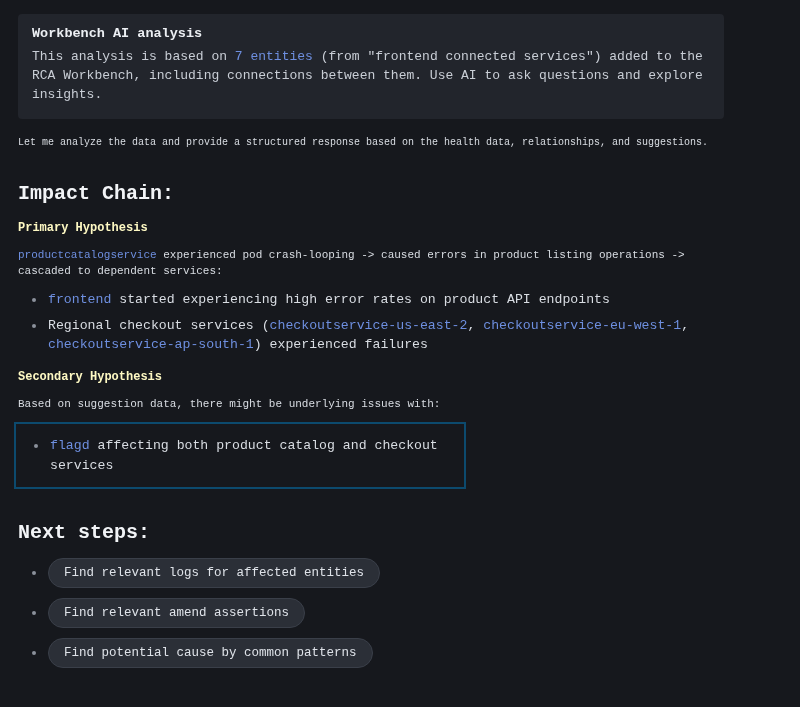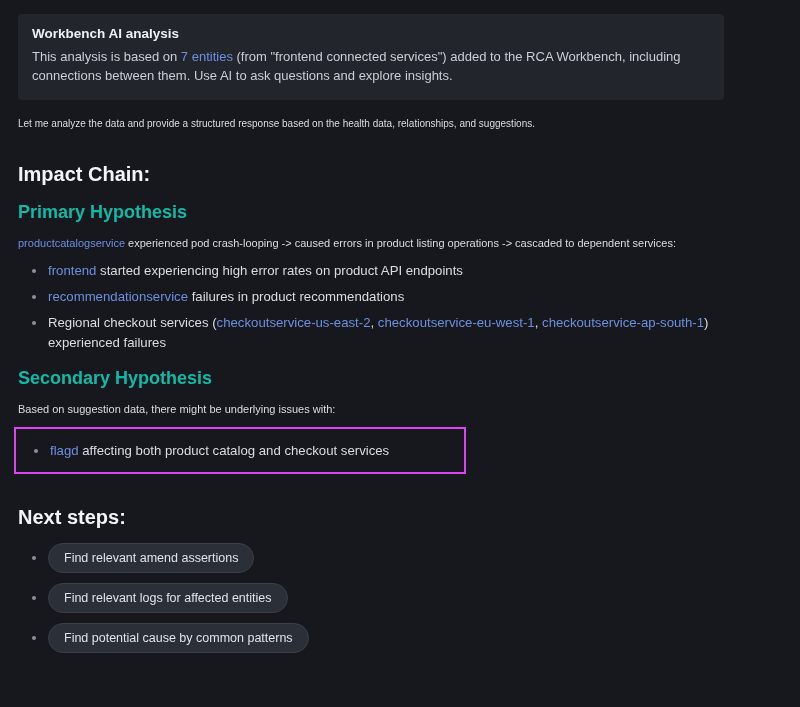--- a/index.html
+++ b/index.html
@@ -14,20 +14,21 @@
     font-family: "Liberation Sans", sans-serif;
     color: #e6e8ea;
     font-size: 13.5px;
   }
   .page {
     padding: 14px 18px 0 18px;
     box-sizing: border-box;
     width: 742px;
     height: 707px;
     position: relative;
+    font-family: Liberation Mono, monospace;
   }
 
   
   .banner {
     background: #22252c;
     border-radius: 4px;
     padding: 12px 14px 14px 14px;
     margin-bottom: 16px;
   }
   .banner-title {
@@ -55,23 +56,23 @@
     margin: 12px 0 18px 0;
   }
 
   h2.section {
     font-size: 20px;
     font-weight: bold;
     color: #f2f4f7;
     margin: 32px 0 14px 0;
   }
   h3.sub {
-    font-size: 18px;
+    font-size: 12px;
     font-weight: bold;
-    color: #14b8a6;
+    color: #fef9c3;
     margin: 16px 0 12px 0;
   }
 
   .lead {
     font-size: 11px;
     line-height: 1.5;
     color: #d9dde3;
     margin: 0 0 10px 0;
   }
 
@@ -94,21 +95,21 @@
     left: 4px;
     top: 8px;
     width: 4px;
     height: 4px;
     border-radius: 50%;
     background: #8b919b;
   }
 
   
   .highlight-box {
-    border: 2px solid #d946ef;
+    border: 2px solid #0c4a6e;
     margin: 6px 0 4px -4px;
     padding: 6px 4px 6px 4px;
     width: 452px;
     box-sizing: border-box;
   }
   .highlight-box ul.bullets li { margin: 6px 0; }
 
   
   ul.chips {
     list-style: none;
@@ -154,35 +155,34 @@
   <div class="para">Let me analyze the data and provide a structured response based on the health data, relationships, and suggestions.</div>
 
   <h2 class="section">Impact Chain:</h2>
 
   <h3 class="sub">Primary Hypothesis</h3>
 
   <div class="lead"><a class="link">productcatalogservice</a><span> experienced pod crash-looping -&gt; caused errors in product listing operations -&gt; cascaded to dependent services:</span></div>
 
   <ul class="bullets">
     <li><a class="link">frontend</a><span> started experiencing high error rates on product API endpoints</span></li>
-    <li><a class="link">recommendationservice</a><span> failures in product recommendations</span></li>
     <li><span>Regional checkout services (</span><a class="link">checkoutservice-us-east-2</a><span>, </span><a class="link">checkoutservice-eu-west-1</a><span>, </span><a class="link">checkoutservice-ap-south-1</a><span>) experienced failures</span></li>
   </ul>
 
   <h3 class="sub">Secondary Hypothesis</h3>
 
   <div class="lead">Based on suggestion data, there might be underlying issues with:</div>
 
   <div class="highlight-box">
     <ul class="bullets">
       <li><a class="link">flagd</a><span> affecting both product catalog and checkout services</span></li>
     </ul>
   </div>
 
   <h2 class="section">Next steps:</h2>
 
   <ul class="chips">
+    <li><span class="chip">Find relevant logs for affected entities</span></li>
     <li><span class="chip">Find relevant amend assertions</span></li>
-    <li><span class="chip">Find relevant logs for affected entities</span></li>
     <li><span class="chip">Find potential cause by common patterns</span></li>
   </ul>
 
 </div>
 
 </body></html>

